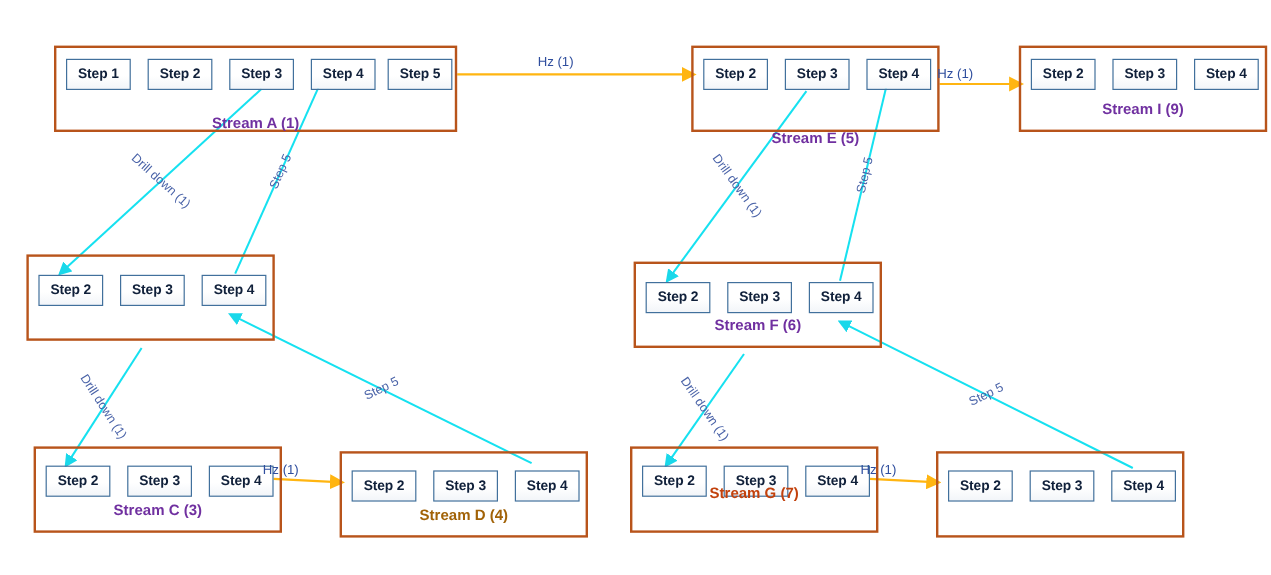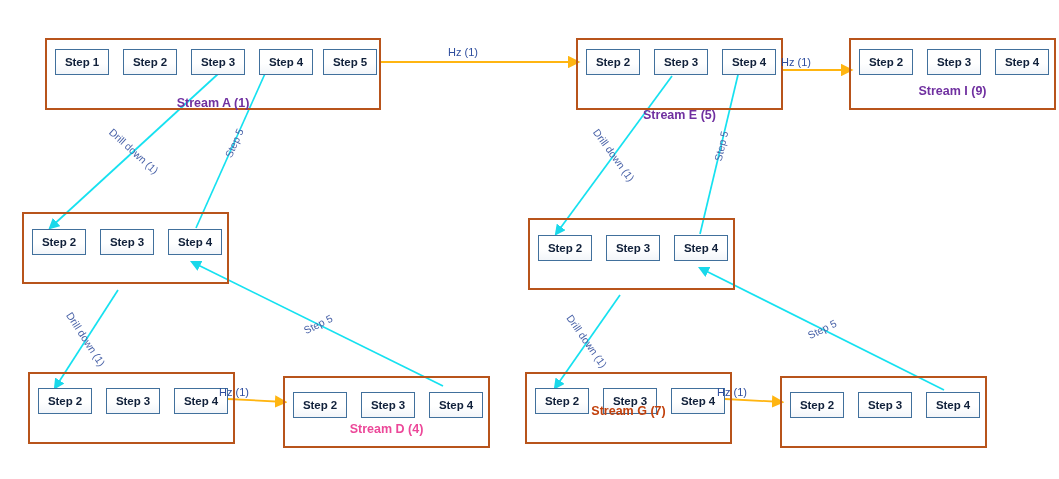--- a/index.html
+++ b/index.html
@@ -146,35 +146,37 @@
           <div class="step" style="left: 76px; top: 15px; width: 54px; height: 26px; border-color: rgb(65, 112, 156); color: rgb(16, 32, 58);">Step 3</div>
           <div class="step" style="left: 144px; top: 15px; width: 54px; height: 26px; border-color: rgb(65, 112, 156); color: rgb(16, 32, 58);">Step 4</div>
         </div>
       </div>
       <div class="stream" style="left: 528px; top: 218px; width: 207px; height: 72px; border-color: rgb(184, 84, 27);">
         <div class="steps-row">
           <div class="step" style="left: 8px; top: 15px; width: 54px; height: 26px; border-color: rgb(65, 112, 156); color: rgb(16, 32, 58);">Step 2</div>
           <div class="step" style="left: 76px; top: 15px; width: 54px; height: 26px; border-color: rgb(65, 112, 156); color: rgb(16, 32, 58);">Step 3</div>
           <div class="step" style="left: 144px; top: 15px; width: 54px; height: 26px; border-color: rgb(65, 112, 156); color: rgb(16, 32, 58);">Step 4</div>
         </div>
+        <div class="stream-label" style="top: 44px; color: rgb(112, 48, 160);">Stream F (6)</div>
       </div>
       <div class="stream" style="left: 28px; top: 372px; width: 207px; height: 72px; border-color: rgb(184, 84, 27);">
         <div class="steps-row">
           <div class="step" style="left: 8px; top: 14px; width: 54px; height: 26px; border-color: rgb(65, 112, 156); color: rgb(16, 32, 58);">Step 2</div>
           <div class="step" style="left: 76px; top: 14px; width: 54px; height: 26px; border-color: rgb(65, 112, 156); color: rgb(16, 32, 58);">Step 3</div>
           <div class="step" style="left: 144px; top: 14px; width: 54px; height: 26px; border-color: rgb(65, 112, 156); color: rgb(16, 32, 58);">Step 4</div>
         </div>
+        <div class="stream-label" style="top: 44px; color: rgb(112, 48, 160);">Stream C (3)</div>
       </div>
       <div class="stream" style="left: 283px; top: 376px; width: 207px; height: 72px; border-color: rgb(184, 84, 27);">
         <div class="steps-row">
           <div class="step" style="left: 8px; top: 14px; width: 54px; height: 26px; border-color: rgb(65, 112, 156); color: rgb(16, 32, 58);">Step 2</div>
           <div class="step" style="left: 76px; top: 14px; width: 54px; height: 26px; border-color: rgb(65, 112, 156); color: rgb(16, 32, 58);">Step 3</div>
           <div class="step" style="left: 144px; top: 14px; width: 54px; height: 26px; border-color: rgb(65, 112, 156); color: rgb(16, 32, 58);">Step 4</div>
         </div>
-        <div class="stream-label" style="top: 44px; color: #ec4899;">Stream D (4)</div>
+        <div class="stream-label" style="top: 44px; color: #a16207;">Stream D (4)</div>
       </div>
       <div class="stream" style="left: 525px; top: 372px; width: 207px; height: 72px; border-color: rgb(184, 84, 27);">
         <div class="steps-row">
           <div class="step" style="left: 8px; top: 14px; width: 54px; height: 26px; border-color: rgb(65, 112, 156); color: rgb(16, 32, 58);">Step 2</div>
           <div class="step" style="left: 76px; top: 14px; width: 54px; height: 26px; border-color: rgb(65, 112, 156); color: rgb(16, 32, 58);">Step 3</div>
           <div class="step" style="left: 144px; top: 14px; width: 54px; height: 26px; border-color: rgb(65, 112, 156); color: rgb(16, 32, 58);">Step 4</div>
         </div>
         <div class="stream-label" style="top: 30px; color: #c2410c;">Stream G (7)</div>
       </div>
       <div class="stream" style="left: 780px; top: 376px; width: 207px; height: 72px; border-color: rgb(184, 84, 27);">

